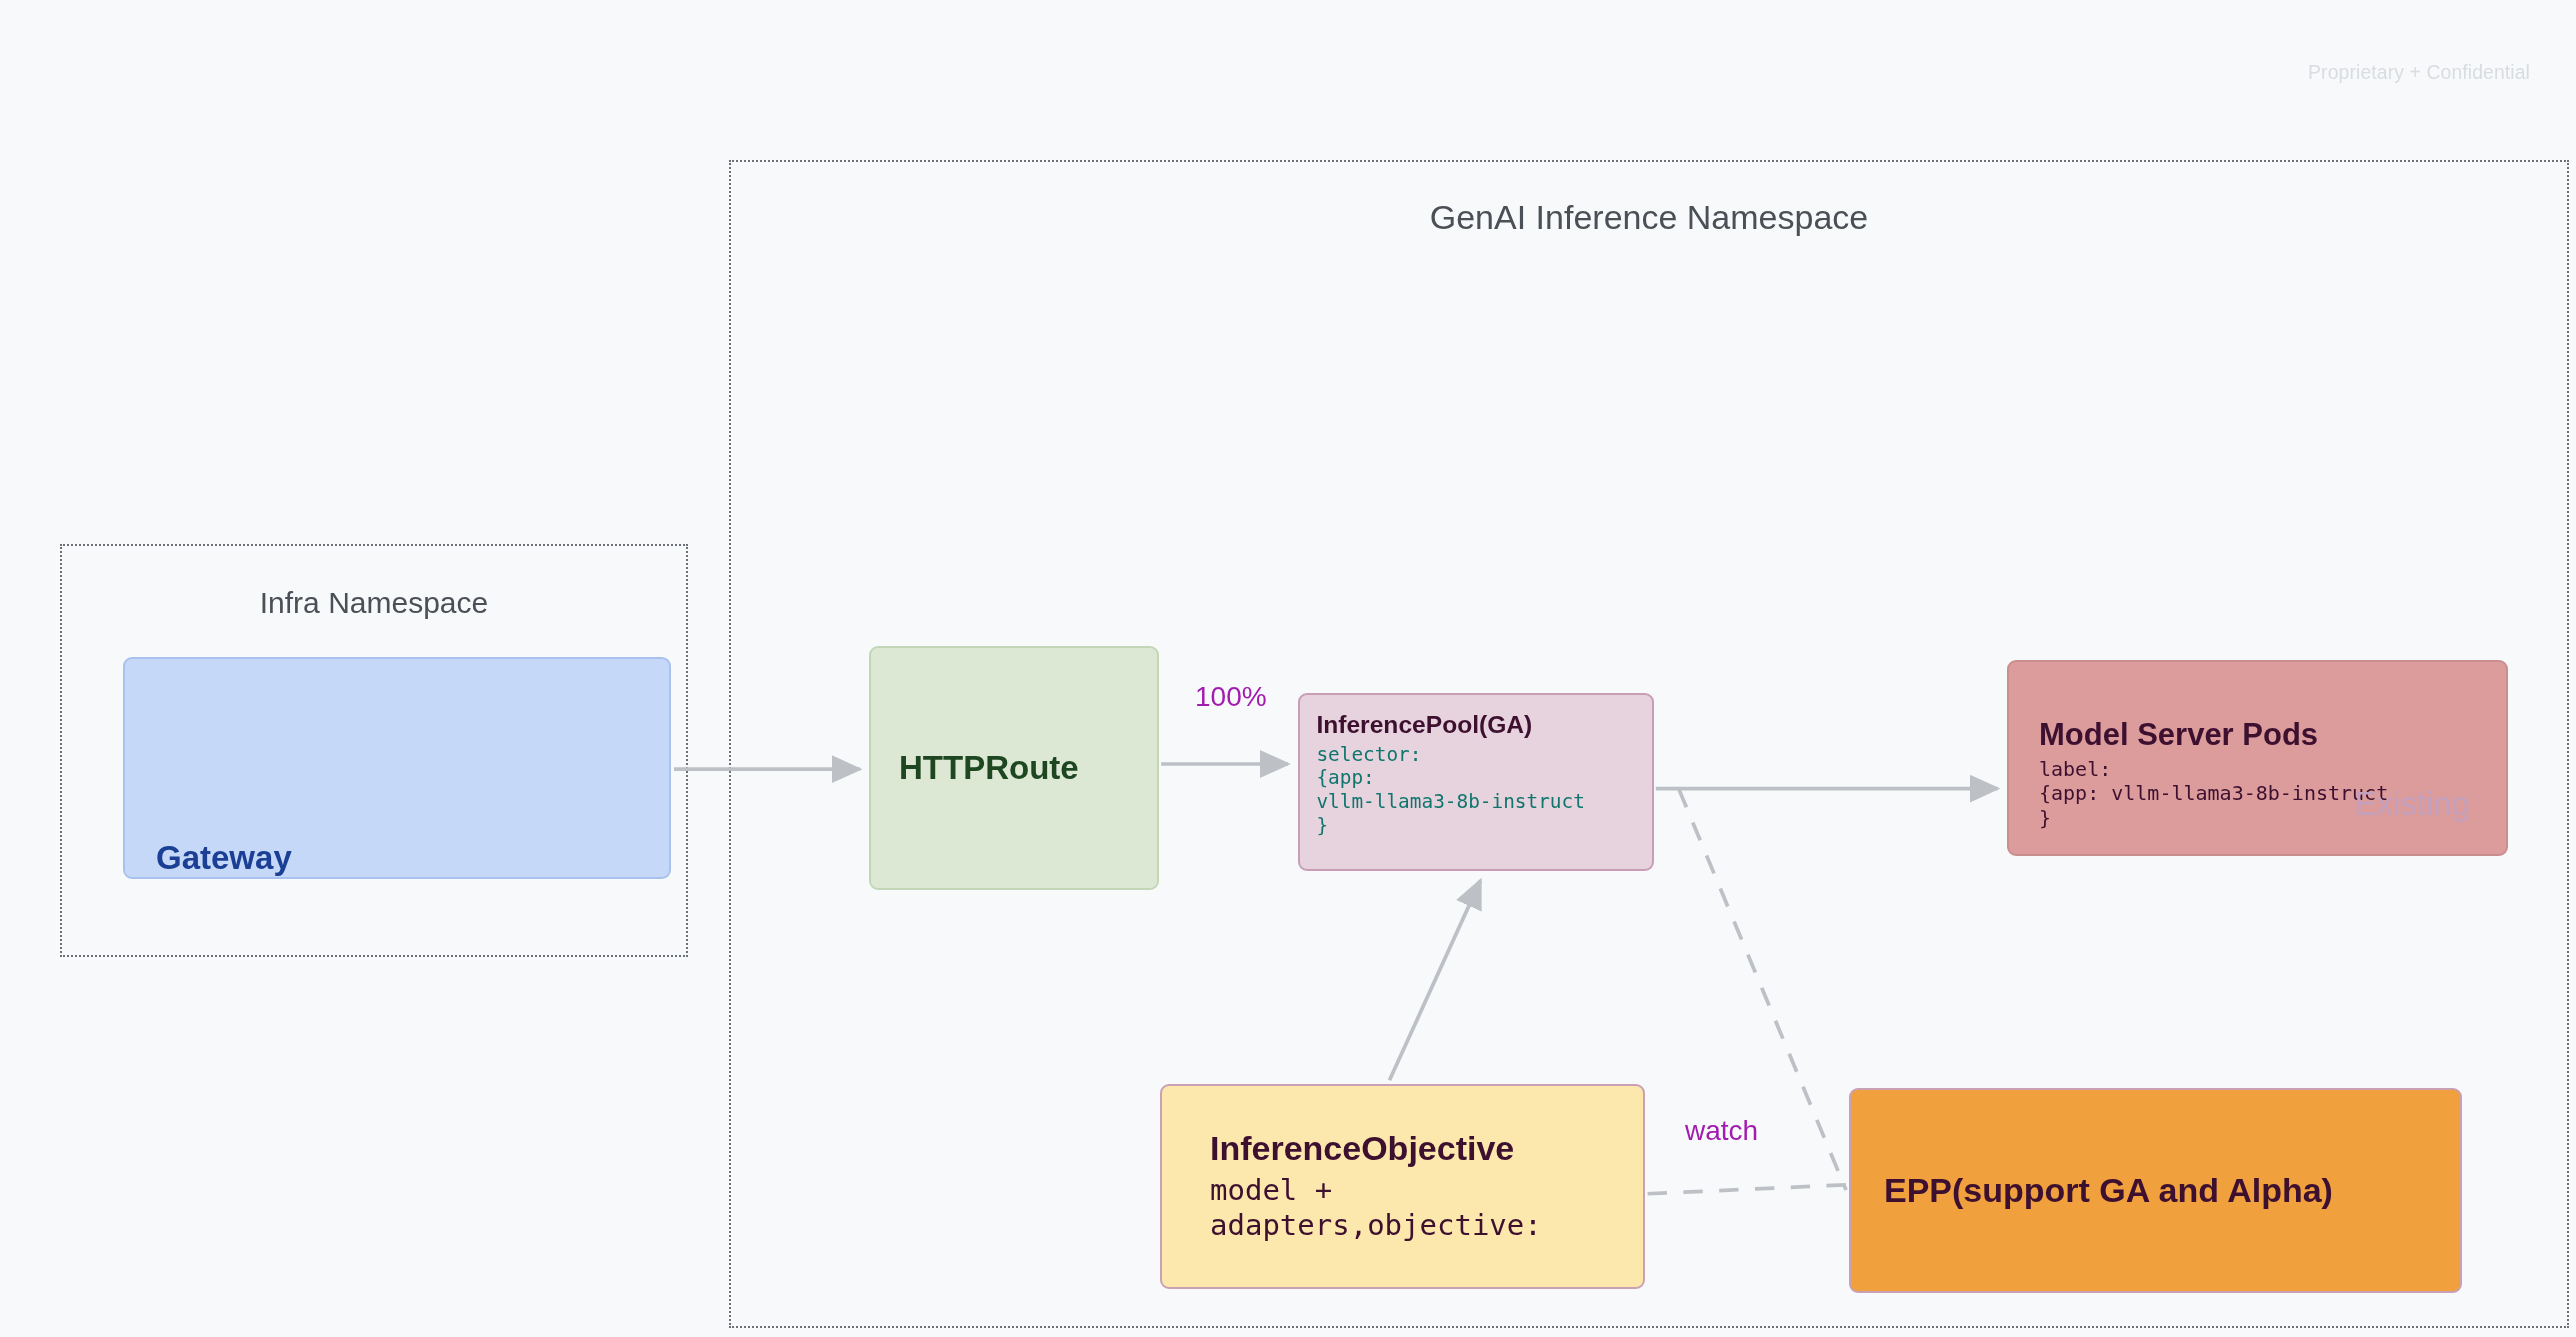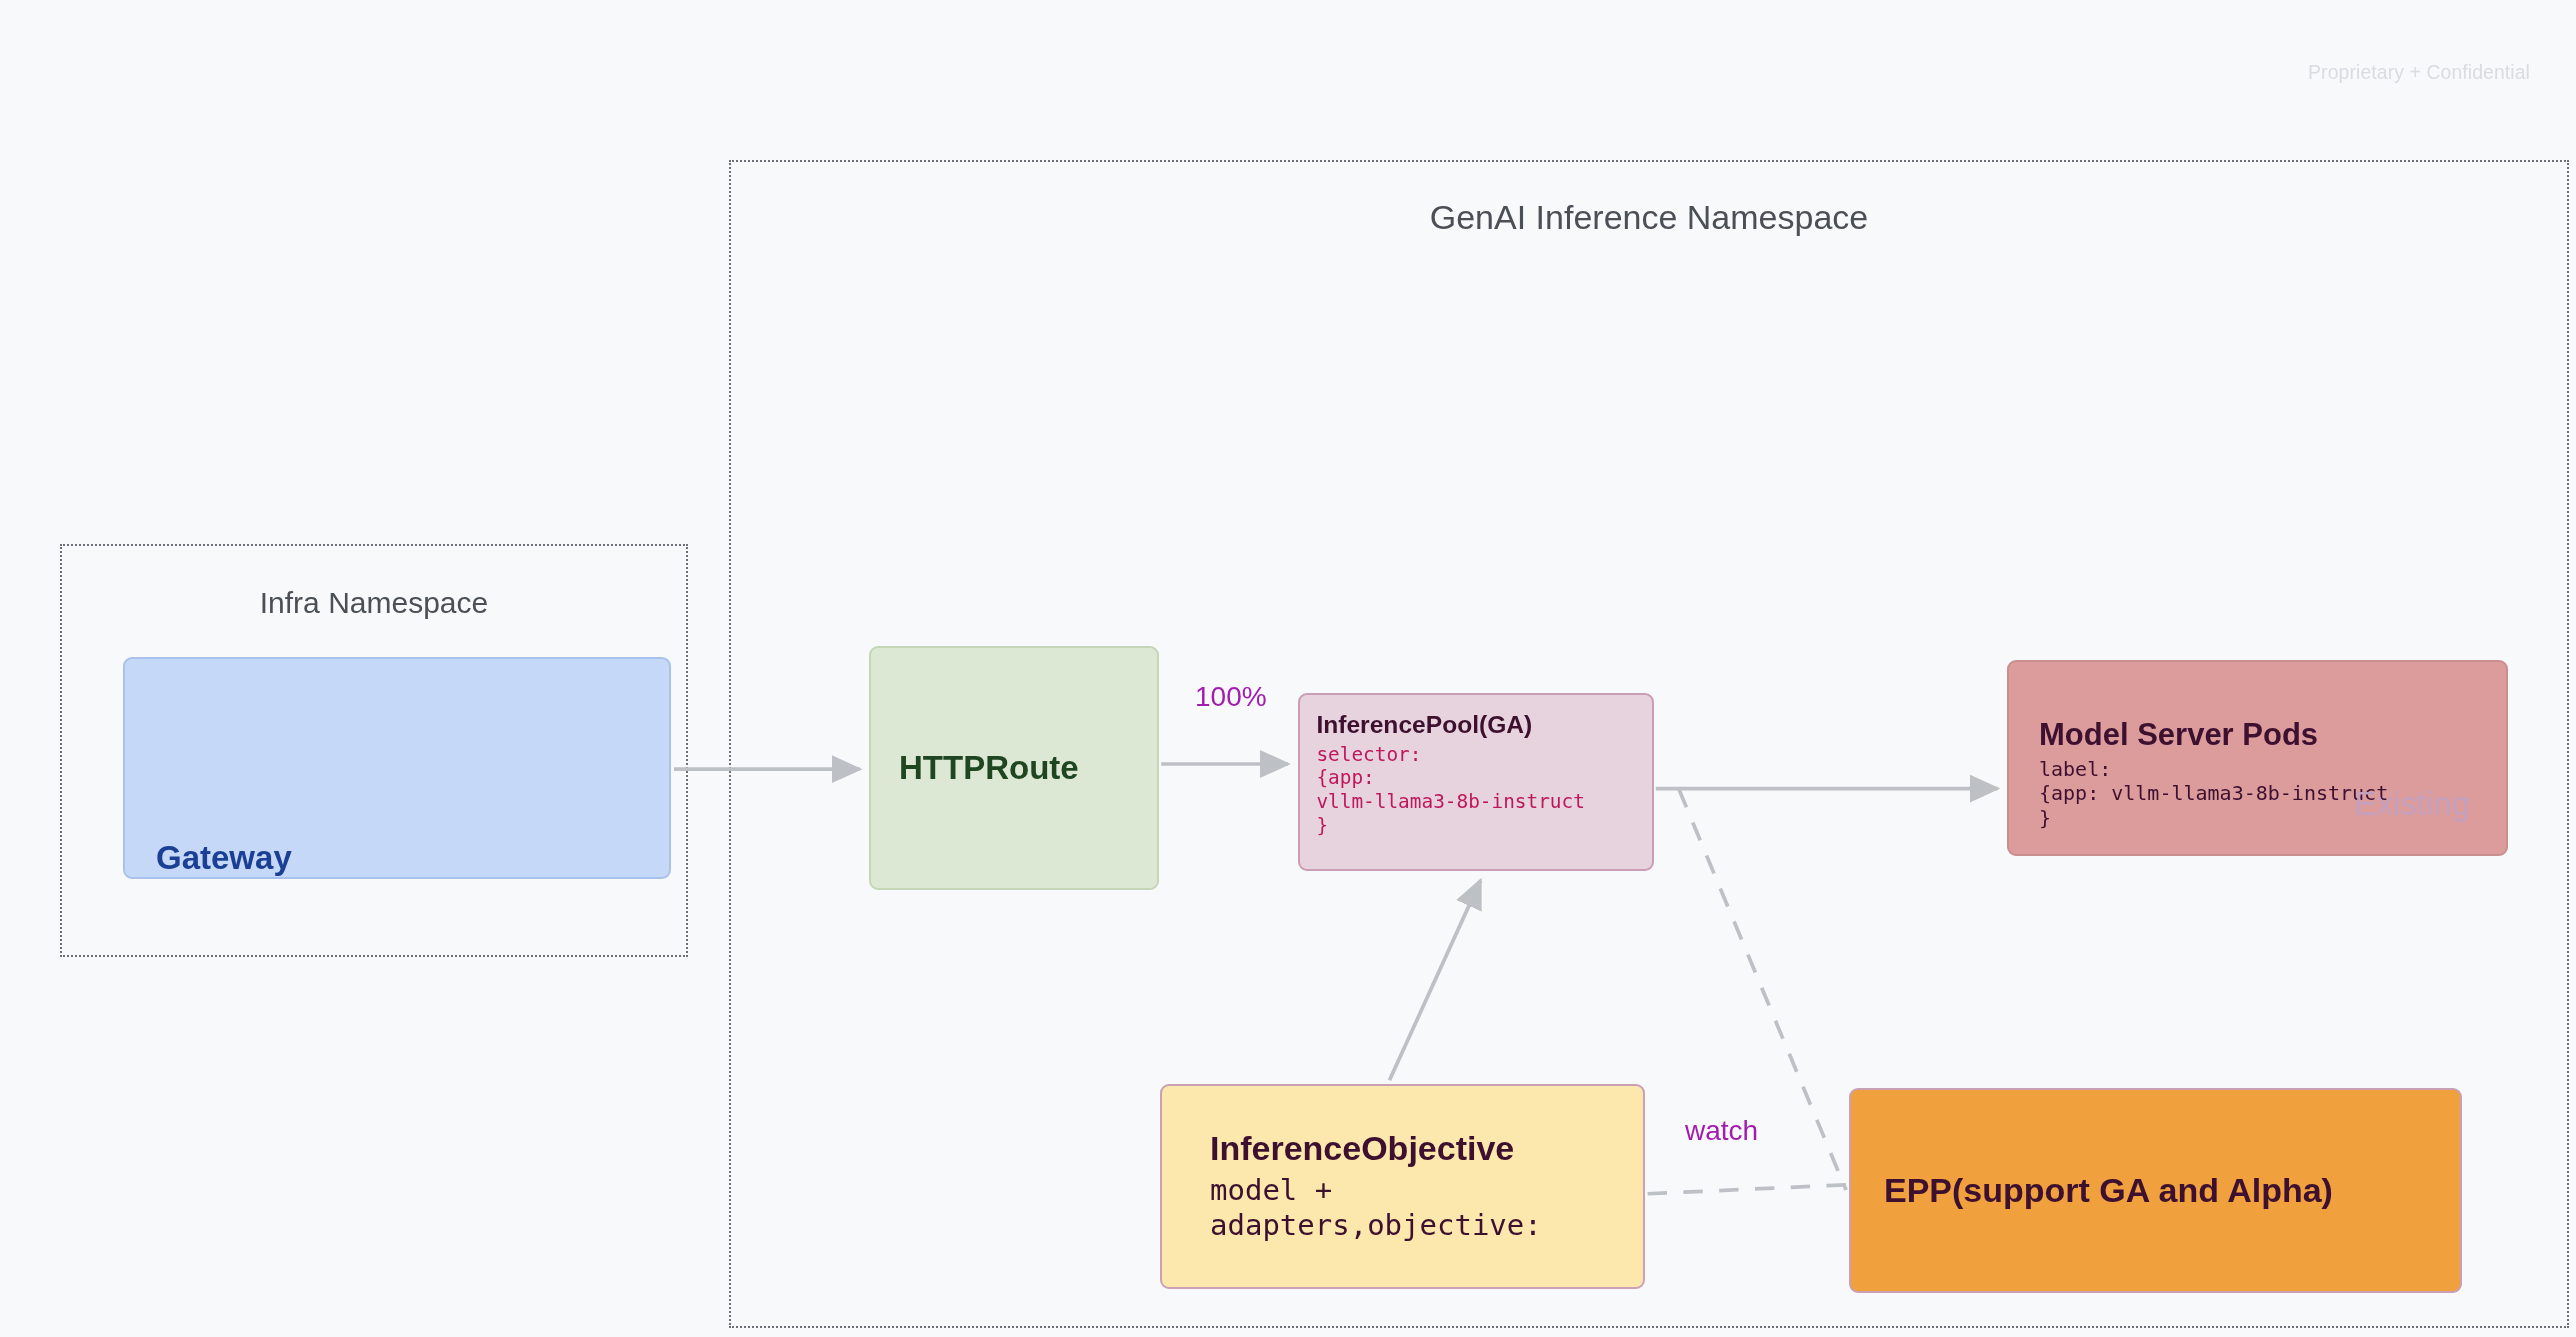--- a/index.html
+++ b/index.html
@@ -138,21 +138,21 @@
     justify-content: flex-start;
     padding-top: 16.4px;
   }
   #node-inferencepool .title {
     font-size: 24.6px;
     color: #3d1030;
     margin-bottom: 3px;
   }
   #node-inferencepool .sub {
     font-size: 19.4px;
-    color: #be185d;
+    color: #0f766e;
   }
 
   
   #node-modelserver {
     left: 2007px;
     top: 660px;
     width: 501px;
     height: 196px;
     background: #dc9c9c;
     border: 2.2px solid #c98f8f;

